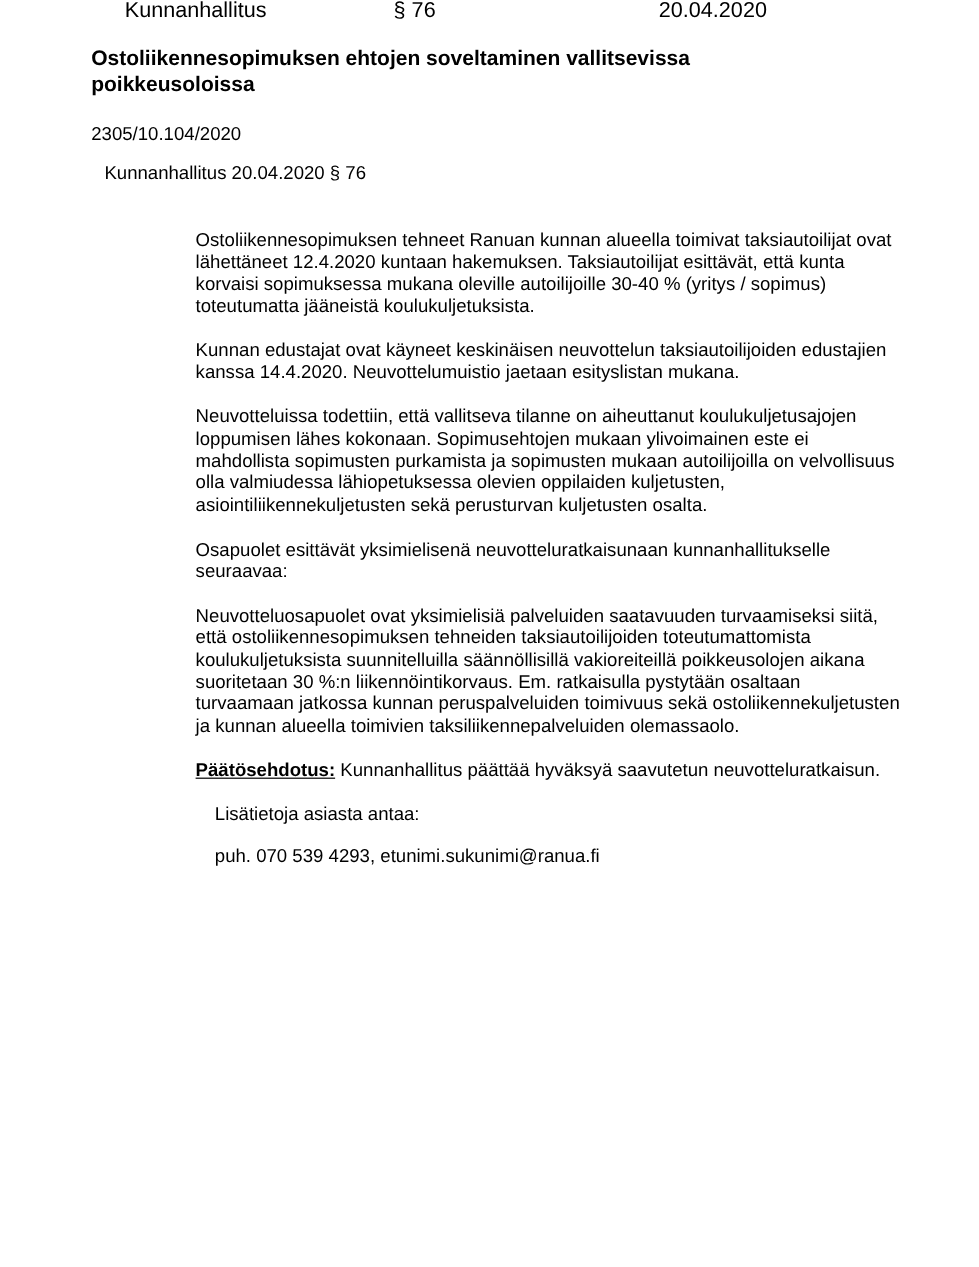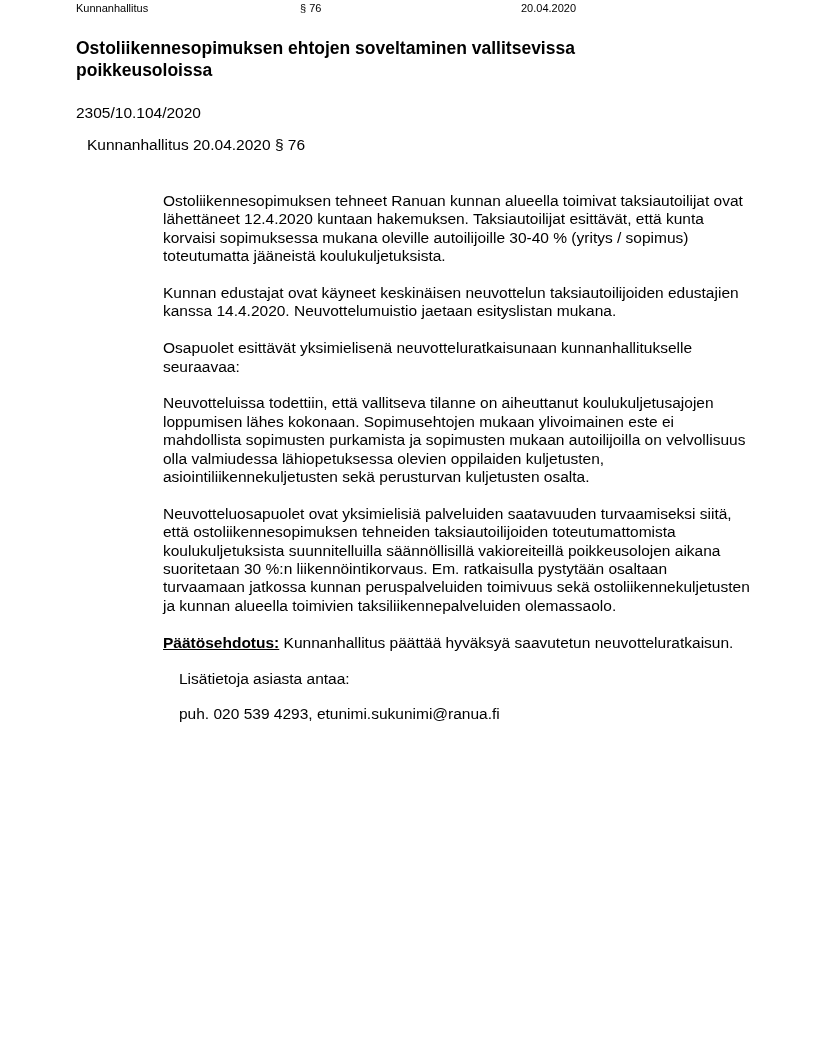--- a/index.html
+++ b/index.html
@@ -1,21 +1,21 @@
 <!DOCTYPE html>
 <html><head>
   <meta charset="utf-8">
   <style>
     html, body { margin: 0; padding: 0; background: #ffffff; }
     body {
       width: 816px; height: 1056px; position: relative; overflow: hidden;
       font-family: "Liberation Sans", sans-serif; color: #000000;
       font-size: 15.5px;
     }
-    .hdr { position: absolute; top: -1px; font-size: 11px; line-height: 18px; }
+    .hdr { position: absolute; top: -1px; font-size: 18px; line-height: 18px; margin-left: 28px; }
     .hdr.left { left: 76px; }
     .hdr.mid { left: 300px; }
     .hdr.right { left: 521px; }
     .title {
       position: absolute; left: 76px; top: 37px; width: 620px;
       font-weight: bold; font-size: 17.5px; line-height: 22px; margin: 0;
     }
     .meta { position: absolute; left: 76px; font-size: 15.5px; line-height: 18px; }
     .meta.ref { top: 104px; }
     .meta.session { top: 136px; margin-left: 11px; }
@@ -35,26 +35,26 @@
 <div class="hdr right">20.04.2020</div>
 
 <h1 class="title">Ostoliikennesopimuksen ehtojen soveltaminen vallitsevissa poikkeusoloissa</h1>
 
 <div class="meta ref">2305/10.104/2020</div>
 <div class="meta session">Kunnanhallitus 20.04.2020 § 76</div>
 
 <div class="body">
   <p>Ostoliikennesopimuksen tehneet Ranuan kunnan alueella toimivat taksiautoilijat ovat lähettäneet 12.4.2020 kuntaan hakemuksen. Taksiautoilijat esittävät, että kunta korvaisi sopimuksessa mukana oleville autoilijoille 30-40 % (yritys / sopimus) toteutumatta jääneistä koulukuljetuksista.</p>
   <p>Kunnan edustajat ovat käyneet keskinäisen neuvottelun taksiautoilijoiden edustajien kanssa 14.4.2020. Neuvottelumuistio jaetaan esityslistan mukana.</p>
+  <p>Neuvotteluissa todettiin, että vallitseva tilanne on aiheuttanut koulukuljetusajojen loppumisen lähes kokonaan. Sopimusehtojen mukaan ylivoimainen este ei mahdollista sopimusten purkamista ja sopimusten mukaan autoilijoilla on velvollisuus olla valmiudessa lähiopetuksessa olevien oppilaiden kuljetusten, asiointiliikennekuljetusten sekä perusturvan kuljetusten osalta.</p>
   <p>Osapuolet esittävät yksimielisenä neuvotteluratkaisunaan kunnanhallitukselle seuraavaa:</p>
-  <p>Neuvotteluissa todettiin, että vallitseva tilanne on aiheuttanut koulukuljetusajojen loppumisen lähes kokonaan. Sopimusehtojen mukaan ylivoimainen este ei mahdollista sopimusten purkamista ja sopimusten mukaan autoilijoilla on velvollisuus olla valmiudessa lähiopetuksessa olevien oppilaiden kuljetusten, asiointiliikennekuljetusten sekä perusturvan kuljetusten osalta.</p>
   <p>Neuvotteluosapuolet ovat yksimielisiä palveluiden saatavuuden turvaamiseksi siitä, että ostoliikennesopimuksen tehneiden taksiautoilijoiden toteutumattomista koulukuljetuksista suunnitelluilla säännöllisillä vakioreiteillä poikkeusolojen aikana suoritetaan 30 %:n liikennöintikorvaus. Em. ratkaisulla pystytään osaltaan turvaamaan jatkossa kunnan peruspalveluiden toimivuus sekä ostoliikennekuljetusten ja kunnan alueella toimivien taksiliikennepalveluiden olemassaolo.</p>
 
   <p>
     <span class="lbl">Päätösehdotus:</span><span> Kunnanhallitus päättää hyväksyä saavutetun neuvotteluratkaisun.</span>
   </p>
 
 
   <div class="contact">
     <p>Lisätietoja asiasta antaa:</p>
-    <p>puh. 020 539 4293, etunimi.sukunimi@ranua.fi</p>
+    <p>puh. 070 539 4293, etunimi.sukunimi@ranua.fi</p>
   </div>
 </div>
 
 </body></html>

